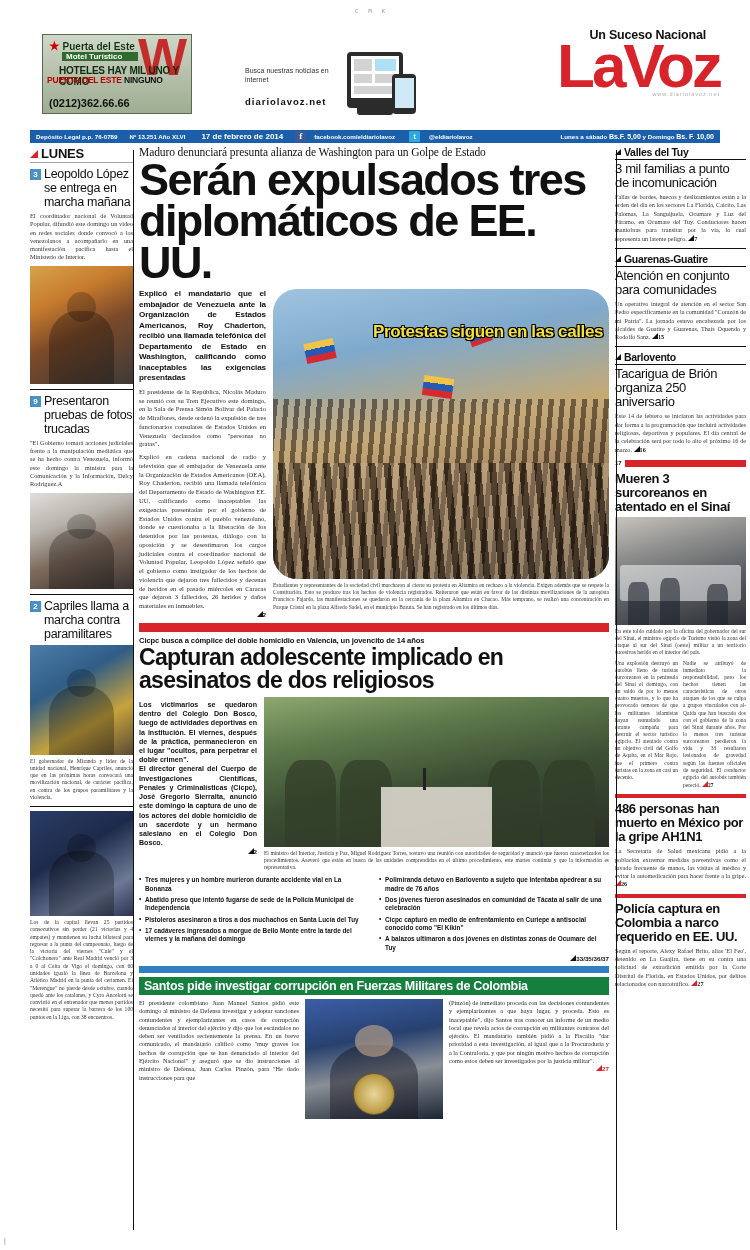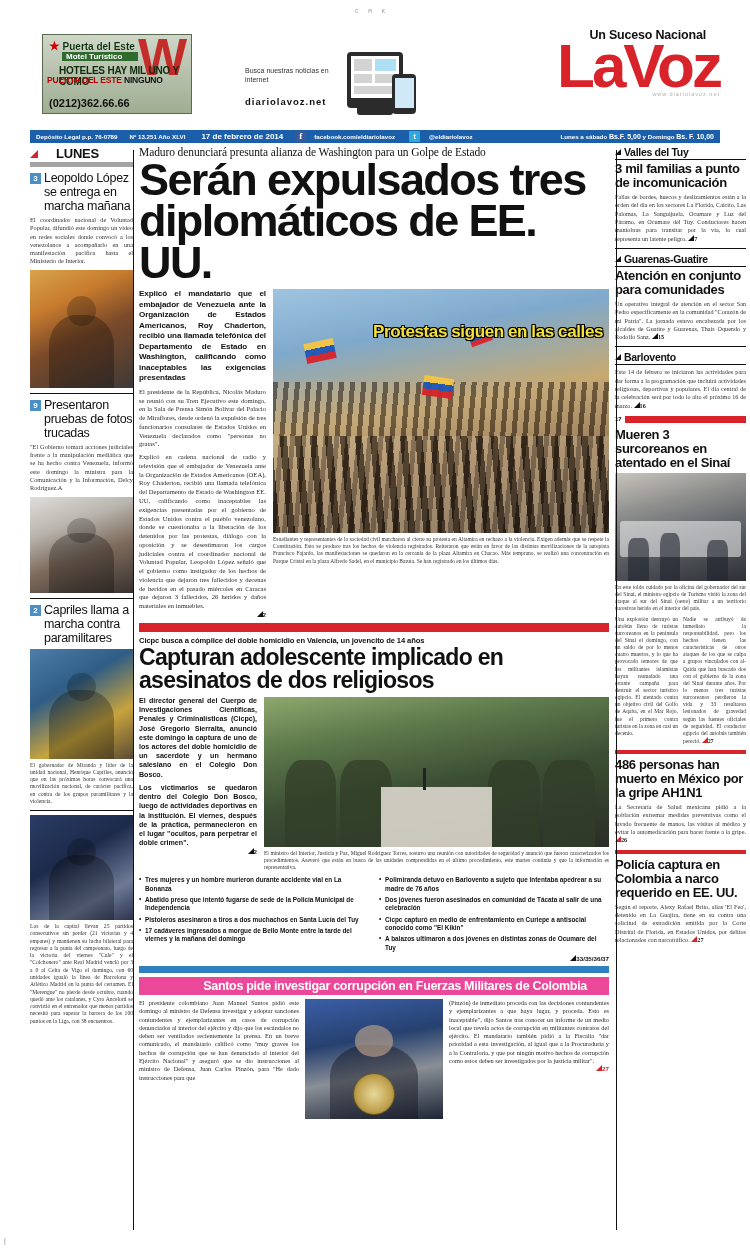--- a/index.html
+++ b/index.html
@@ -56,21 +56,21 @@
   .ib-right{margin-left:auto;padding-right:6px;white-space:nowrap;}
   .ib-right b{font-size:7px;}
 
   
   .body{margin:3px 30px 0;display:flex;gap:0;}
   .col-left{width:103px;flex:none;}
   .col-center{width:470px;flex:none;padding:0 6px;}
   .col-right{width:131px;flex:none;}
 
   
-  .lunes{display:flex;align-items:center;gap:18px;border-bottom:5px solid #a3a3a3;padding-bottom:1px;}
+  .lunes{display:flex;align-items:center;gap:3px;border-bottom:1px solid #a3a3a3;padding-bottom:1px;}
   .tri-red{width:0;height:0;border-style:solid;border-width:0 0 8px 8px;border-color:transparent transparent #d8232a transparent;}
   .lunes span{font-size:13px;font-weight:bold;letter-spacing:-.2px;}
   .l-item{margin-top:4px;}
   .l-head{display:flex;gap:3px;align-items:flex-start;}
   .pgbadge{background:#4a90c4;color:#fff;font-size:8px;font-weight:bold;width:11px;height:11px;text-align:center;
      line-height:11px;flex:none;margin-top:2px;}
   .l-title{font-size:12.5px;font-weight:normal;line-height:1.12;letter-spacing:-.3px;}
   .l-body{font-size:6.3px;line-height:1.32;text-align:justify;color:#333;margin-top:3px;font-family:"Liberation Serif",serif;}
   .l-photo{width:103px;height:118px;margin-top:4px;position:relative;overflow:hidden;background:#555;}
   .l-photo.p1{background:linear-gradient(155deg,#d7a34a 0%,#c77b2e 28%,#7b4a2a 55%,#3e3a38 100%);}
@@ -82,22 +82,22 @@
   .l-cap{font-size:5.6px;line-height:1.3;text-align:justify;color:#333;margin-top:3px;font-family:"Liberation Serif",serif;}
   .sep{border-top:1px solid #111;margin:5px 0 0;}
 
   
   .kicker{font-family:"Liberation Serif",serif;font-size:11.5px;color:#111;letter-spacing:-.1px;margin-bottom:1px;}
   .mainhead{font-size:45px;font-weight:bold;line-height:.92;letter-spacing:-1.6px;margin:1px 0 6px;}
   .center-flex{display:flex;gap:7px;}
   .lead-col{width:127px;flex:none;}
   .lead-bold{font-size:8.1px;font-weight:bold;line-height:1.3;text-align:justify;letter-spacing:-.1px;}
   .lead-txt{font-size:6.6px;line-height:1.33;text-align:justify;color:#2a2a2a;margin-top:4px;font-family:"Liberation Serif",serif;}
-  .mainphoto{flex:1;height:244px;position:relative;overflow:hidden;
-     background:linear-gradient(170deg,#9fc4e0 0%,#7fa9cc 22%,#c8a96f 48%,#8d6b45 70%,#4a3b2c 100%);}
+  .mainphoto{flex:1;height:290px;position:relative;overflow:hidden;
+     background:linear-gradient(170deg,#9fc4e0 0%,#7fa9cc 22%,#c8a96f 48%,#8d6b45 70%,#4a3b2c 100%);border-radius:24px;}
   .crowd{position:absolute;left:0;right:0;bottom:0;height:62%;
      background:repeating-linear-gradient(95deg,rgba(40,28,20,.55) 0 5px,rgba(190,170,140,.35) 5px 11px);}
   .crowd2{position:absolute;left:0;right:0;bottom:0;height:40%;
      background:repeating-linear-gradient(85deg,rgba(25,18,12,.6) 0 7px,rgba(210,190,160,.3) 7px 15px);}
   .flagv{position:absolute;width:30px;height:20px;transform:rotate(-12deg);
      background:linear-gradient(180deg,#f5c542 0 33%,#1f56b5 33% 66%,#d8232a 66% 100%);opacity:.95;}
   .ov-protest{position:absolute;right:6px;top:34px;text-align:center;font-weight:bold;color:#f5e13c;
      font-size:17px;line-height:1.02;letter-spacing:-.4px;text-shadow:1.4px 1.4px 0 #000,-1px 1px 0 #000,1px -1px 0 #000,-1px -1px 0 #000;}
   .photo-cap{font-size:5.5px;line-height:1.3;text-align:justify;color:#333;margin-top:3px;font-family:"Liberation Serif",serif;}
 
@@ -115,34 +115,34 @@
   .unif{position:absolute;bottom:0;width:15%;height:58%;background:rgba(50,62,40,.75);border-radius:30% 30% 0 0;}
 
   .bullets{display:flex;gap:10px;margin-top:5px;}
   .bcol{flex:1;}
   .bullet{font-size:6.4px;font-weight:bold;line-height:1.3;margin-bottom:3px;padding-left:6px;position:relative;}
   .bullet:before{content:"•";position:absolute;left:0;top:-1px;color:#111;}
   .bref{text-align:right;font-size:6.2px;font-weight:bold;}
 
   .bluebar{height:7px;background:#2f7fc1;margin-top:4px;}
 
-  .sec3-head{background:#ec4899;color:#fff;font-size:12.5px;font-weight:bold;padding:2px 22px;letter-spacing:-.3px;margin-top:4px;text-align:right;}
+  .sec3-head{background:#15803d;color:#fff;font-size:12.5px;font-weight:bold;padding:2px 5px;letter-spacing:-.3px;margin-top:4px;}
   .sec3-flex{display:flex;gap:6px;margin-top:4px;}
   .sec3-col{flex:1;font-size:6.3px;line-height:1.32;text-align:justify;font-family:"Liberation Serif",serif;color:#2a2a2a;}
   .sec3-photo{width:138px;flex:none;height:120px;position:relative;overflow:hidden;
      background:linear-gradient(170deg,#3b5ea8 0%,#27416f 35%,#8a8f96 62%,#1d2636 100%);}
   .seal{position:absolute;left:50%;bottom:4px;transform:translateX(-50%);width:40px;height:40px;border-radius:50%;
      background:radial-gradient(circle,#e8d79a 0%,#c0a24e 60%,#7a6426 100%);border:1px solid #6c5a20;}
   .sec3-ref{text-align:right;font-size:6.2px;font-weight:bold;color:#d8232a;}
 
   
   .r-item{margin-bottom:5px;}
   .r-kick{display:flex;align-items:center;gap:3px;border-bottom:1px solid #111;padding-bottom:1px;}
   .r-kick span{font-size:10.5px;font-weight:bold;letter-spacing:-.3px;}
-  .r-title{font-size:13px;font-weight:bold;line-height:1.08;letter-spacing:-.35px;margin-top:2px;}
+  .r-title{font-size:13px;font-weight:normal;line-height:1.08;letter-spacing:-.35px;margin-top:2px;}
   .r-body{font-size:6.2px;line-height:1.34;text-align:justify;color:#333;margin-top:3px;font-family:"Liberation Serif",serif;}
   .r-ref{font-weight:bold;color:#111;}
   .tri-sm{width:0;height:0;border-style:solid;border-width:0 0 6px 6px;border-color:transparent transparent #111 transparent;display:inline-block;}
   .r-photo{width:131px;height:108px;position:relative;overflow:hidden;margin-top:3px;
      background:linear-gradient(165deg,#c9c4bd 0%,#8e8f8d 30%,#5d6166 60%,#2d3136 100%);}
   .r-head2{font-size:13px;font-weight:bold;line-height:1.08;letter-spacing:-.35px;}
   .r-cap{font-size:5.5px;line-height:1.3;text-align:justify;color:#333;margin-top:3px;font-family:"Liberation Serif",serif;}
   .r-2col{display:flex;gap:5px;margin-top:3px;}
   .r-2col div{flex:1;font-size:5.5px;line-height:1.3;text-align:justify;color:#333;font-family:"Liberation Serif",serif;}
   .r-sep{border-top:1px solid #111;margin:5px 0 4px;}
@@ -297,22 +297,22 @@
         </div>
       </div>
 
       <div class="redbar"></div>
 
       <div class="sec2-kicker">Cicpc busca a cómplice del doble homicidio en Valencia, un jovencito de 14 años</div>
       <div class="sec2-head">Capturan adolescente implicado en asesinatos de dos religiosos</div>
 
       <div class="sec2-flex">
         <div class="sec2-left">
+          <div class="sec2-bold" style="margin-top:4px;">Los victimarios se quedaron dentro del Colegio Don Bosco, luego de actividades deportivas en la institución. El viernes, después de la práctica, permanecieron en el lugar "ocultos, para perpetrar el doble crimen".</div>
           <div class="sec2-bold">El director general del Cuerpo de Investigaciones Científicas, Penales y Criminalísticas (Cicpc), José Gregorio Sierralta, anunció este domingo la captura de uno de los actores del doble homicidio de un sacerdote y un hermano salesiano en el Colegio Don Bosco.</div>
-          <div class="sec2-bold" style="margin-top:4px;">Los victimarios se quedaron dentro del Colegio Don Bosco, luego de actividades deportivas en la institución. El viernes, después de la práctica, permanecieron en el lugar "ocultos, para perpetrar el doble crimen".</div>
           <div class="bref"><span class="tri-sm"></span><span>2</span></div>
         </div>
         <div style="flex:1;">
           <div class="sec2-photo">
             <div class="unif" style="left:6%;"></div>
             <div class="unif" style="left:22%;"></div>
             <div class="unif" style="right:20%;"></div>
             <div class="unif" style="right:4%;"></div>
             <div class="podium"></div>
             <div class="mic"></div>
@@ -382,20 +382,21 @@
         </div>
       </div>
 
       <div class="r-sep"></div>
 
       <div class="r-item">
         <div class="r-kick">
           <div class="tri-sm"></div>
           <span>Barlovento</span>
         </div>
+        <div class="r-title">Tacarigua de Brión organiza 250 aniversario</div>
         <div class="r-body">
           <span>Este 14 de febrero se iniciaron las actividades para dar forma a la programación que incluirá actividades religiosas, deportivas y populares. El día central de la celebración será por todo lo alto el próximo 16 de marzo.</span>
           <span class="tri-sm"></span><span class="r-ref">16</span>
         </div>
       </div>
 
       <div style="display:flex;align-items:center;gap:3px;margin-top:6px;">
         <span style="font-size:6px;font-weight:bold;">17</span>
         <div style="flex:1;height:7px;background:#d8232a;"></div>
       </div>

